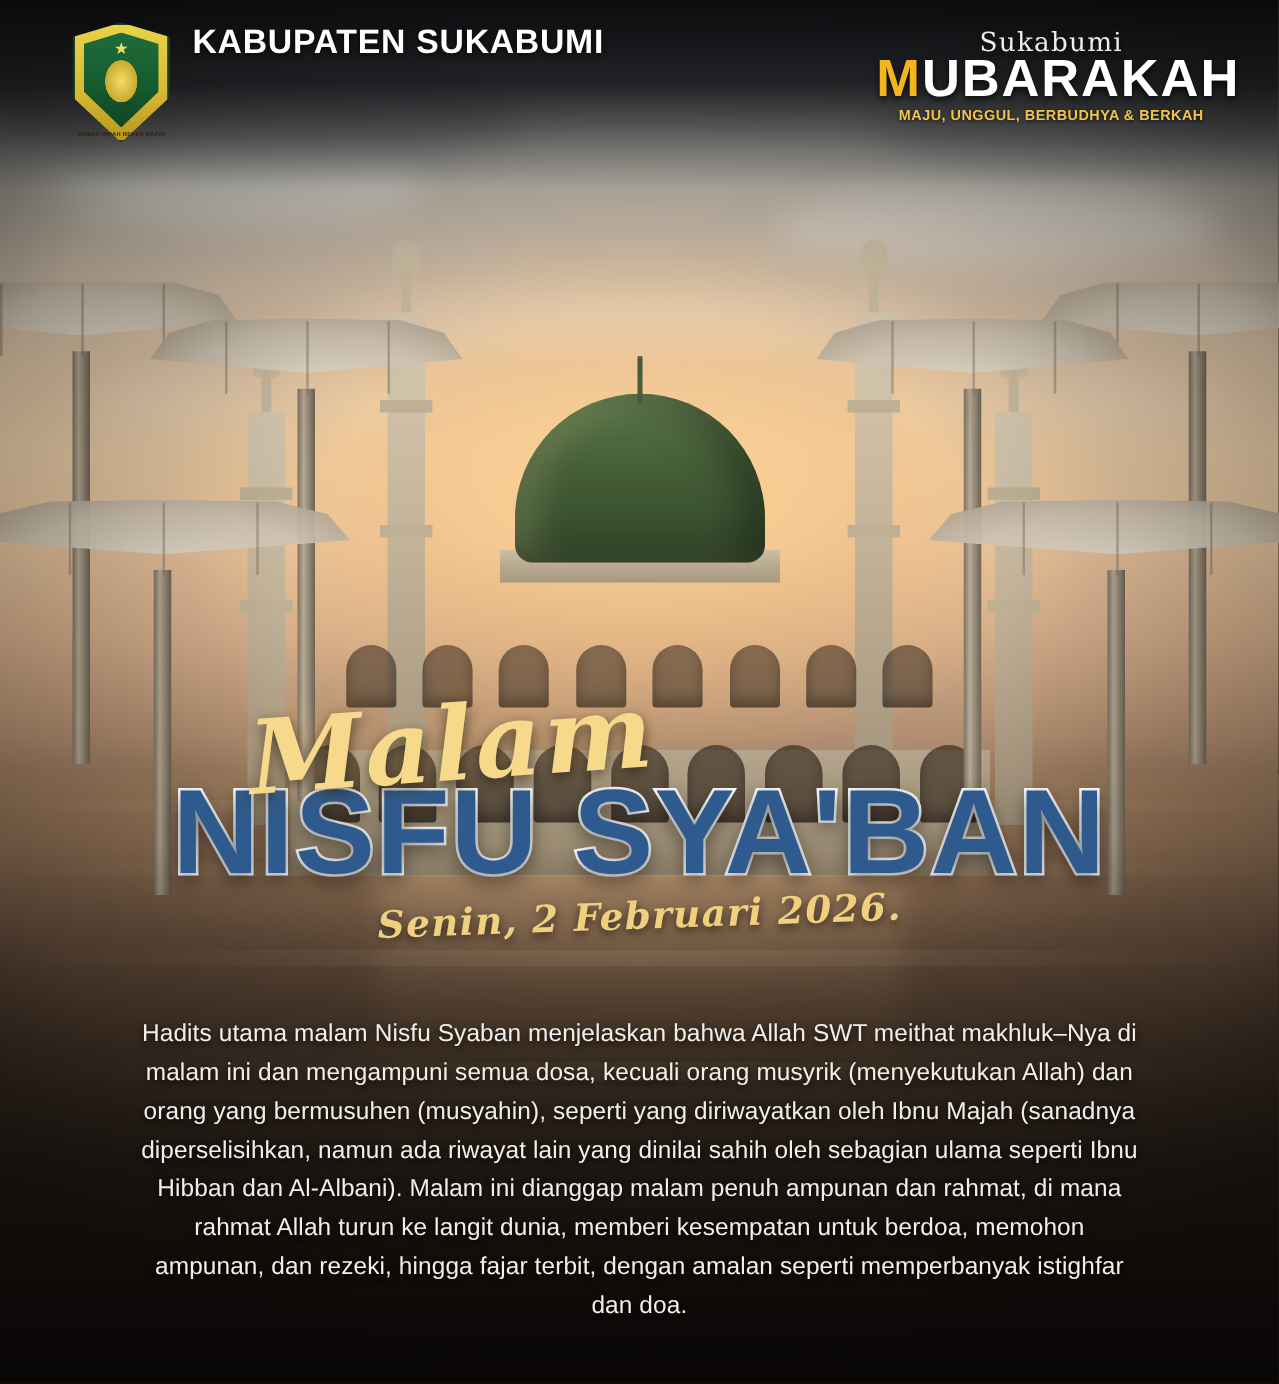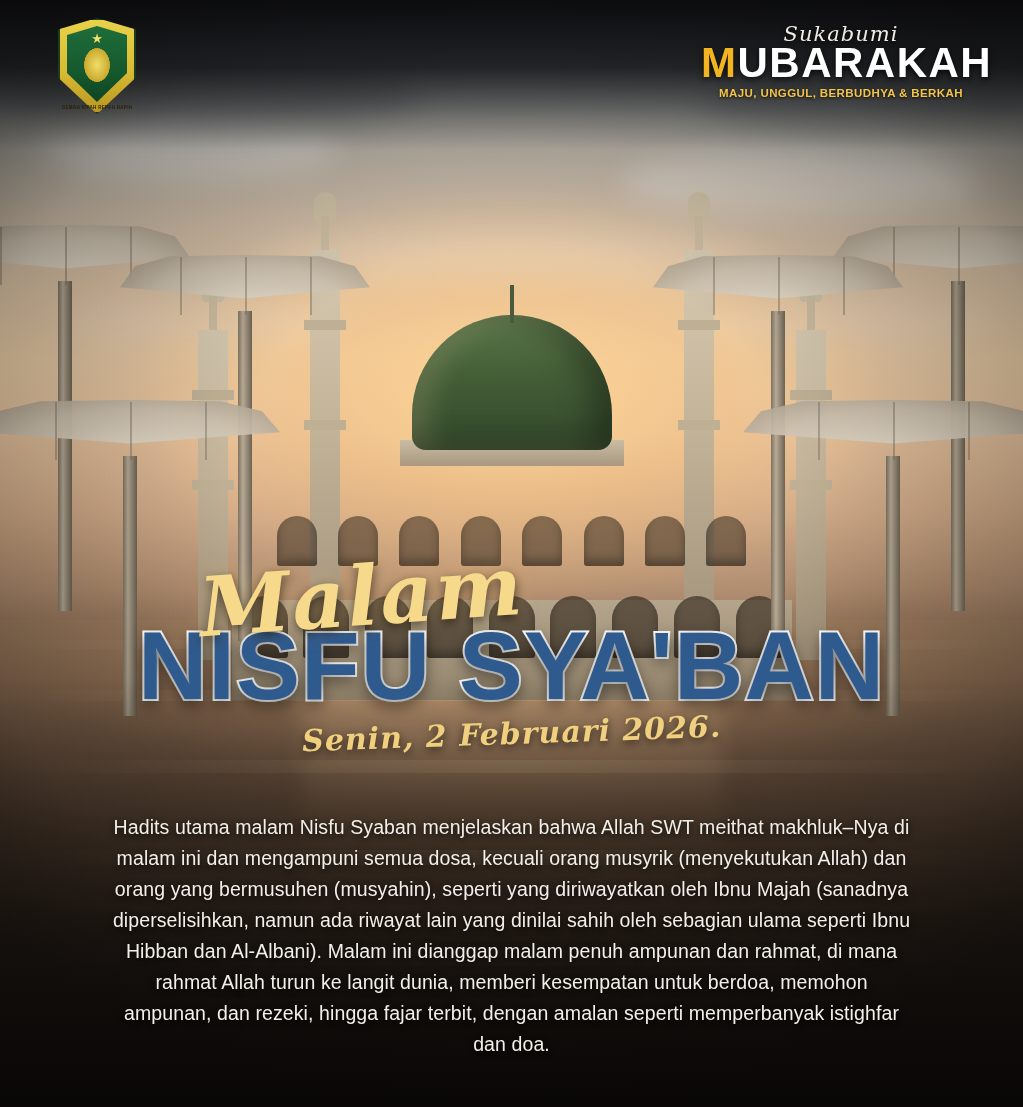--- a/index.html
+++ b/index.html
@@ -238,21 +238,20 @@
     text-shadow: 0 2px 5px rgba(0,0,0,0.75);
   }
 
   .brand-block {
     position: absolute; right: 42px; top: 22px;
     width: 280px; text-align: center;
   }
   .brand-script {
     color: #f0ece4;
     font-family: "DejaVu Serif", serif;
-    font-style: italic;
     font-size: 21px;
     letter-spacing: 1px;
     margin-bottom: -4px;
     text-shadow: 0 2px 4px rgba(0,0,0,0.7);
   }
   .brand-main {
     font-size: 42px;
     font-weight: bold;
     letter-spacing: 1.5px;
     color: #ffffff;
@@ -451,20 +450,21 @@
   <div class="header">
     <div class="logo-block">
       <div class="crest">
         <div class="shield"></div>
         <div class="inner"></div>
         <div class="star">★</div>
         <div class="rice"></div>
         <div class="band">GEMAH RIPAH REPEH RAPIH</div>
       </div>
       <div class="gov-text">
+        <div class="l2">KABUPATEN SUKABUMI</div>
       </div>
     </div>
 
     <div class="brand-block">
       <div class="brand-script">Sukabumi</div>
       <div class="brand-main">
         <span class="m">M</span><span>UBARAKAH</span>
       </div>
       <div class="brand-tag">MAJU, UNGGUL, BERBUDHYA &amp; BERKAH</div>
     </div>

